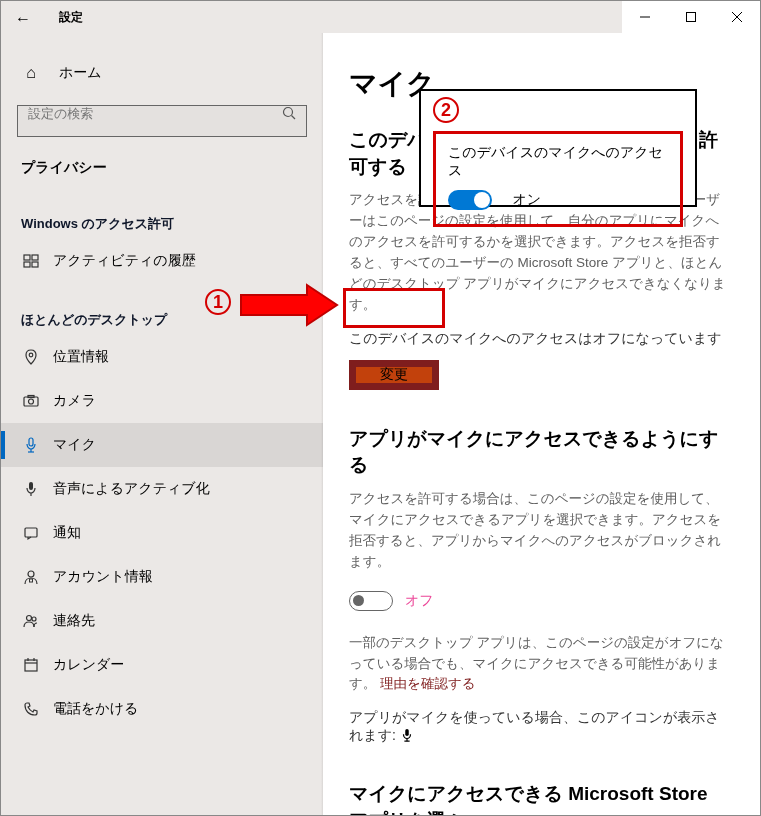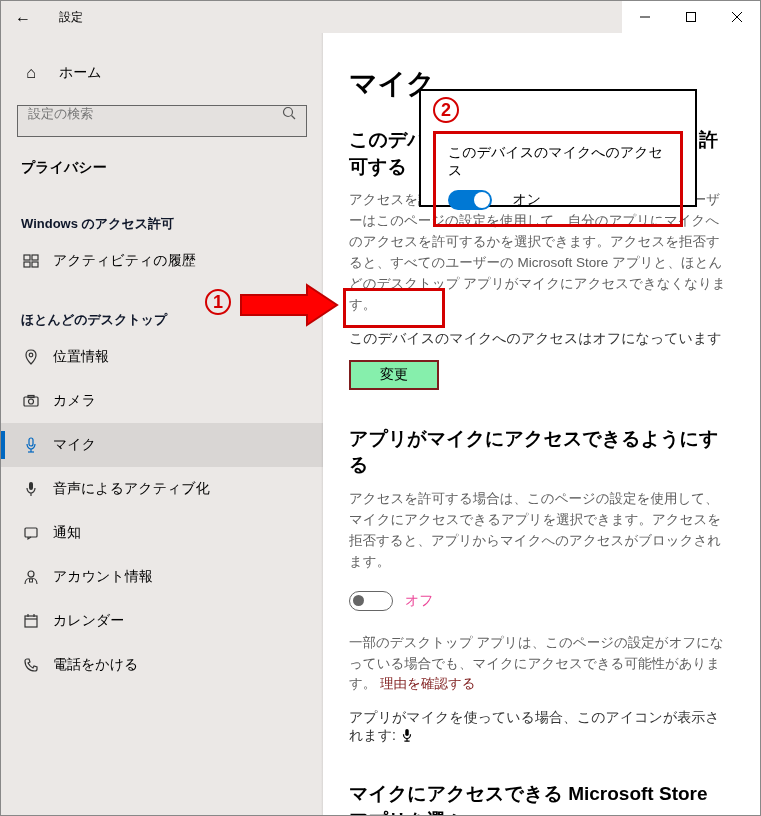--- a/index.html
+++ b/index.html
@@ -1,19 +1,19 @@
 <!DOCTYPE html>
 <html><head>
 <meta charset="utf-8">
 <style>
 * { margin: 0; padding: 0; box-sizing: border-box; font-family: "Yu Gothic UI", "Meiryo", sans-serif; }
 body { width: 761px; height: 816px; overflow: hidden; background: #fff; border: 1px solid #888; position: relative; }
 .titlebar { height: 32px; display: flex; align-items: center; background: #ebe8e6; }
 .back-btn { width: 44px; height: 32px; display: flex; align-items: center; justify-content: center; font-size: 16px; }
-.title { font-size: 12px; margin-left: 14px; }
+.title { font-size: 12px; margin-left: 14px; font-weight: bold; }
 .win-controls { margin-left: auto; display: flex; background: #fff; }
 .win-btn { width: 46px; height: 32px; display: flex; align-items: center; justify-content: center; font-size: 13px; font-family: "Segoe MDL2 Assets", sans-serif; }
 .content { display: flex; height: 784px; }
 .sidebar { width: 322px; background: #ebe8e6; padding-top: 22px; overflow: hidden; position: relative; }
 .sidebar::after { content: ""; position: absolute; right: 0; top: 0; bottom: 0; width: 2px; background: linear-gradient(to right, rgba(0,0,0,0), rgba(0,0,0,0.08)); }
 .home-row { display: flex; align-items: center; height: 36px; padding: 0 20px; }
 .home-row .icon { width: 20px; text-align: center; }
 .home-row .lbl { margin-left: 18px; font-size: 14px; }
 .search-box { margin: 14px 16px 0 16px; height: 32px; border: 1px solid #666; background: #e4e1df; display: flex; align-items: flex-start; padding: 0 10px; }
 .search-box input { flex: 1; border: none; background: transparent; outline: none; font-size: 13px; color: #666; }
@@ -25,21 +25,21 @@
 .nav-item .icon svg { display: block; margin: 0 auto; }
 .nav-item .lbl { margin-left: 12px; font-size: 14px; }
 .nav-item.selected { background: #d9d6d4; }
 .nav-item.selected::before { content: ""; position: absolute; left: 0; top: 8px; bottom: 8px; width: 4px; background: #0067c0; }
 .nav-item.selected .icon { color: #0067c0; }
 .main { flex: 1; padding: 32px 30px 0 26px; background: #fff; overflow: hidden; position: relative; }
 .page-title { font-size: 28px; font-weight: 600; margin-bottom: 24px; }
 .section-h { font-size: 19px; font-weight: 600; margin-bottom: 10px; line-height: 1.4; }
 .section-p { font-size: 13.5px; color: #606060; line-height: 1.55; margin-bottom: 14px; }
 .status-line { font-size: 14px; color: #333; margin-bottom: 12px; }
-.change-btn { width: 90px; height: 30px; background: #86efac; border: 2px solid #7f1d1d; font-size: 14px; display: flex; align-items: center; justify-content: center; }
+.change-btn { width: 90px; height: 30px; background: #c2410c; border: 7px solid #7f1d1d; font-size: 14px; display: flex; align-items: center; justify-content: center; }
 .block { margin-bottom: 36px; }
 .toggle-row { display: flex; align-items: center; margin: 18px 0 22px 0; }
 .toggle-off { width: 44px; height: 20px; border: 1.5px solid #666; border-radius: 10px; position: relative; }
 .toggle-off::after { content: ""; position: absolute; left: 3px; top: 3px; width: 11px; height: 11px; border-radius: 50%; background: #666; }
 .toggle-label { margin-left: 12px; font-size: 14px; color: #ec4899; }
 .link { color: #7f1d1d; }
 .mic-inline { display: inline-block; vertical-align: middle; }
 
 .anno-1-num { position: absolute; left: 204px; top: 288px; width: 26px; height: 26px; border: 2.5px solid #d40000; border-radius: 50%; display: flex; align-items: center; justify-content: center; font-size: 18px; font-weight: bold; color: #d40000; background: #ebe8e6; }
 .anno-1-arrow { position: absolute; left: 236px; top: 282px; }
@@ -161,20 +161,31 @@
     </div>
     <div class="nav-item">
       <span class="icon">
         <svg width="16" height="16" viewBox="0 0 16 16">
             <circle cx="8" cy="5" r="3" fill="none" stroke="#333" stroke-width="1.2"></circle>
             <path d="M2 15 C2 11 5 9 8 9 C11 9 14 11 14 15" fill="none" stroke="#333" stroke-width="1.2"></path>
             <rect x="6.5" y="10" width="3" height="3" fill="none" stroke="#333" stroke-width="1"></rect>
           </svg>
       </span>
       <span class="lbl">アカウント情報</span>
+    </div>
+    <div class="nav-item">
+      <span class="icon">
+        <svg width="16" height="16" viewBox="0 0 16 16">
+            <circle cx="6" cy="5" r="2.5" fill="none" stroke="#333" stroke-width="1.2"></circle>
+            <circle cx="11" cy="6" r="2" fill="none" stroke="#333" stroke-width="1.2"></circle>
+            <path d="M1 14 C1 10 3 9 6 9 C9 9 11 10 11 14" fill="none" stroke="#333" stroke-width="1.2"></path>
+            <path d="M11 14 C11 11 12 10 14 10" fill="none" stroke="#333" stroke-width="1.2"></path>
+          </svg>
+      </span>
+      <span class="lbl">連絡先</span>
     </div>
     <div class="nav-item">
       <span class="icon">
         <svg width="16" height="16" viewBox="0 0 16 16">
             <rect x="2" y="3" width="12" height="11" fill="none" stroke="#333" stroke-width="1.2"></rect>
             <line x1="2" y1="6" x2="14" y2="6" stroke="#333" stroke-width="1.2"></line>
             <line x1="5" y1="1" x2="5" y2="4" stroke="#333" stroke-width="1.2"></line>
             <line x1="11" y1="1" x2="11" y2="4" stroke="#333" stroke-width="1.2"></line>
           </svg>
       </span>

